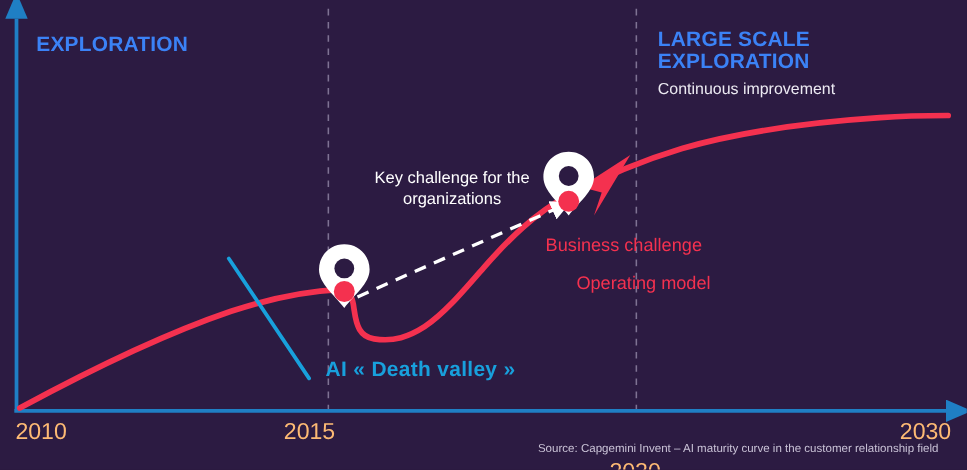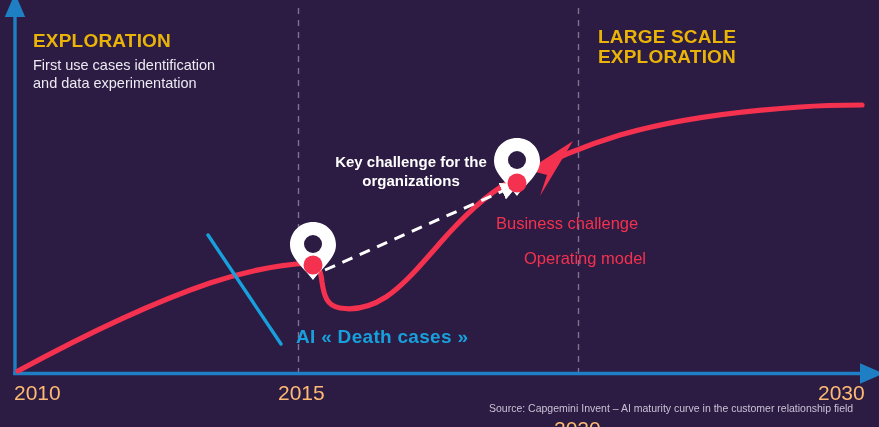--- a/index.html
+++ b/index.html
@@ -17,21 +17,21 @@
   #plot{
     position:absolute;
     left:0; top:0;
     width:879px; height:427px;
   }
   .phase{
     position:absolute;
     z-index:5;
   }
   .phase-title{
-    color:#eab308;
+    color:#3b82f6;
     font-weight:bold;
     font-size:19px;
     letter-spacing:0.2px;
     line-height:1.04;
     margin:0 0 5px 0;
     white-space:pre-line;
   }
   .phase-sub{
     color:#eceaf2;
     font-size:14.5px;
@@ -42,21 +42,21 @@
   #phase-0{ left:33px; top:31px; width:240px;}
   #phase-1{ left:316px; top:31px; width:250px;}
   #phase-2{ left:598px; top:27px; width:250px;}
 
   #key-challenge{
     position:absolute;
     left:313px; top:153px;
     width:196px;
     z-index:6;
     color:#ffffff;
-    font-weight:bold;
+    font-weight:normal;
     font-size:15px;
     line-height:1.25;
     text-align:center;
     white-space:pre-line;
   }
   #valley-label{
     position:absolute;
     left:296px; top:326px;
     z-index:6;
     color:#18a0dc;
@@ -84,21 +84,21 @@
 
   .xtick{
     position:absolute;
     top:381px;
     color:#fdba74;
     font-size:21px;
     z-index:6;
     white-space:nowrap;
   }
   #tick-0{left:14px;}
-  #tick-1{left:278px;text-align:center;}
+  #tick-1{left:258px;text-align:center;}
   #tick-2{left:554px;margin-top:36px;}
   #tick-3{left:818px;}
 
   #source{
     position:absolute;
     left:489px; top:402px;
     color:#c9c2d6;
     font-size:10.5px;
     z-index:6;
     white-space:nowrap;
@@ -163,34 +163,33 @@
                C 540,174 526,184 517,196
                C 508,184 494,174 494,161
                C 494,148 504,138 517,138 Z" fill="#ffffff"></path>
       <circle cx="517" cy="160" r="9" fill="#2c1b42"></circle>
     </g>
     <circle cx="517" cy="183" r="9.5" fill="#f4314f"></circle>
   </svg>
 
   <div class="phase" id="phase-0">
     <div class="phase-title">EXPLORATION</div>
-    <div class="phase-sub">First use cases identification
-and data experimentation</div>
   </div>
 
 
   <div class="phase" id="phase-2">
     <div class="phase-title">LARGE SCALE
 EXPLORATION</div>
+    <div class="phase-sub">Continuous improvement</div>
   </div>
 
   <div id="key-challenge">Key challenge for the
 organizations</div>
 
-  <div id="valley-label">AI « Death cases »</div>
+  <div id="valley-label">AI « Death valley »</div>
 
   <div id="benefits">
     <div class="benefit b0">Business challenge</div>
     <div class="benefit b2">Operating model</div>
   </div>
 
   <div class="xtick" id="tick-0">2010</div>
   <div class="xtick" id="tick-1">2015</div>
   <div class="xtick" id="tick-2">2020</div>
   <div class="xtick" id="tick-3">2030</div>

